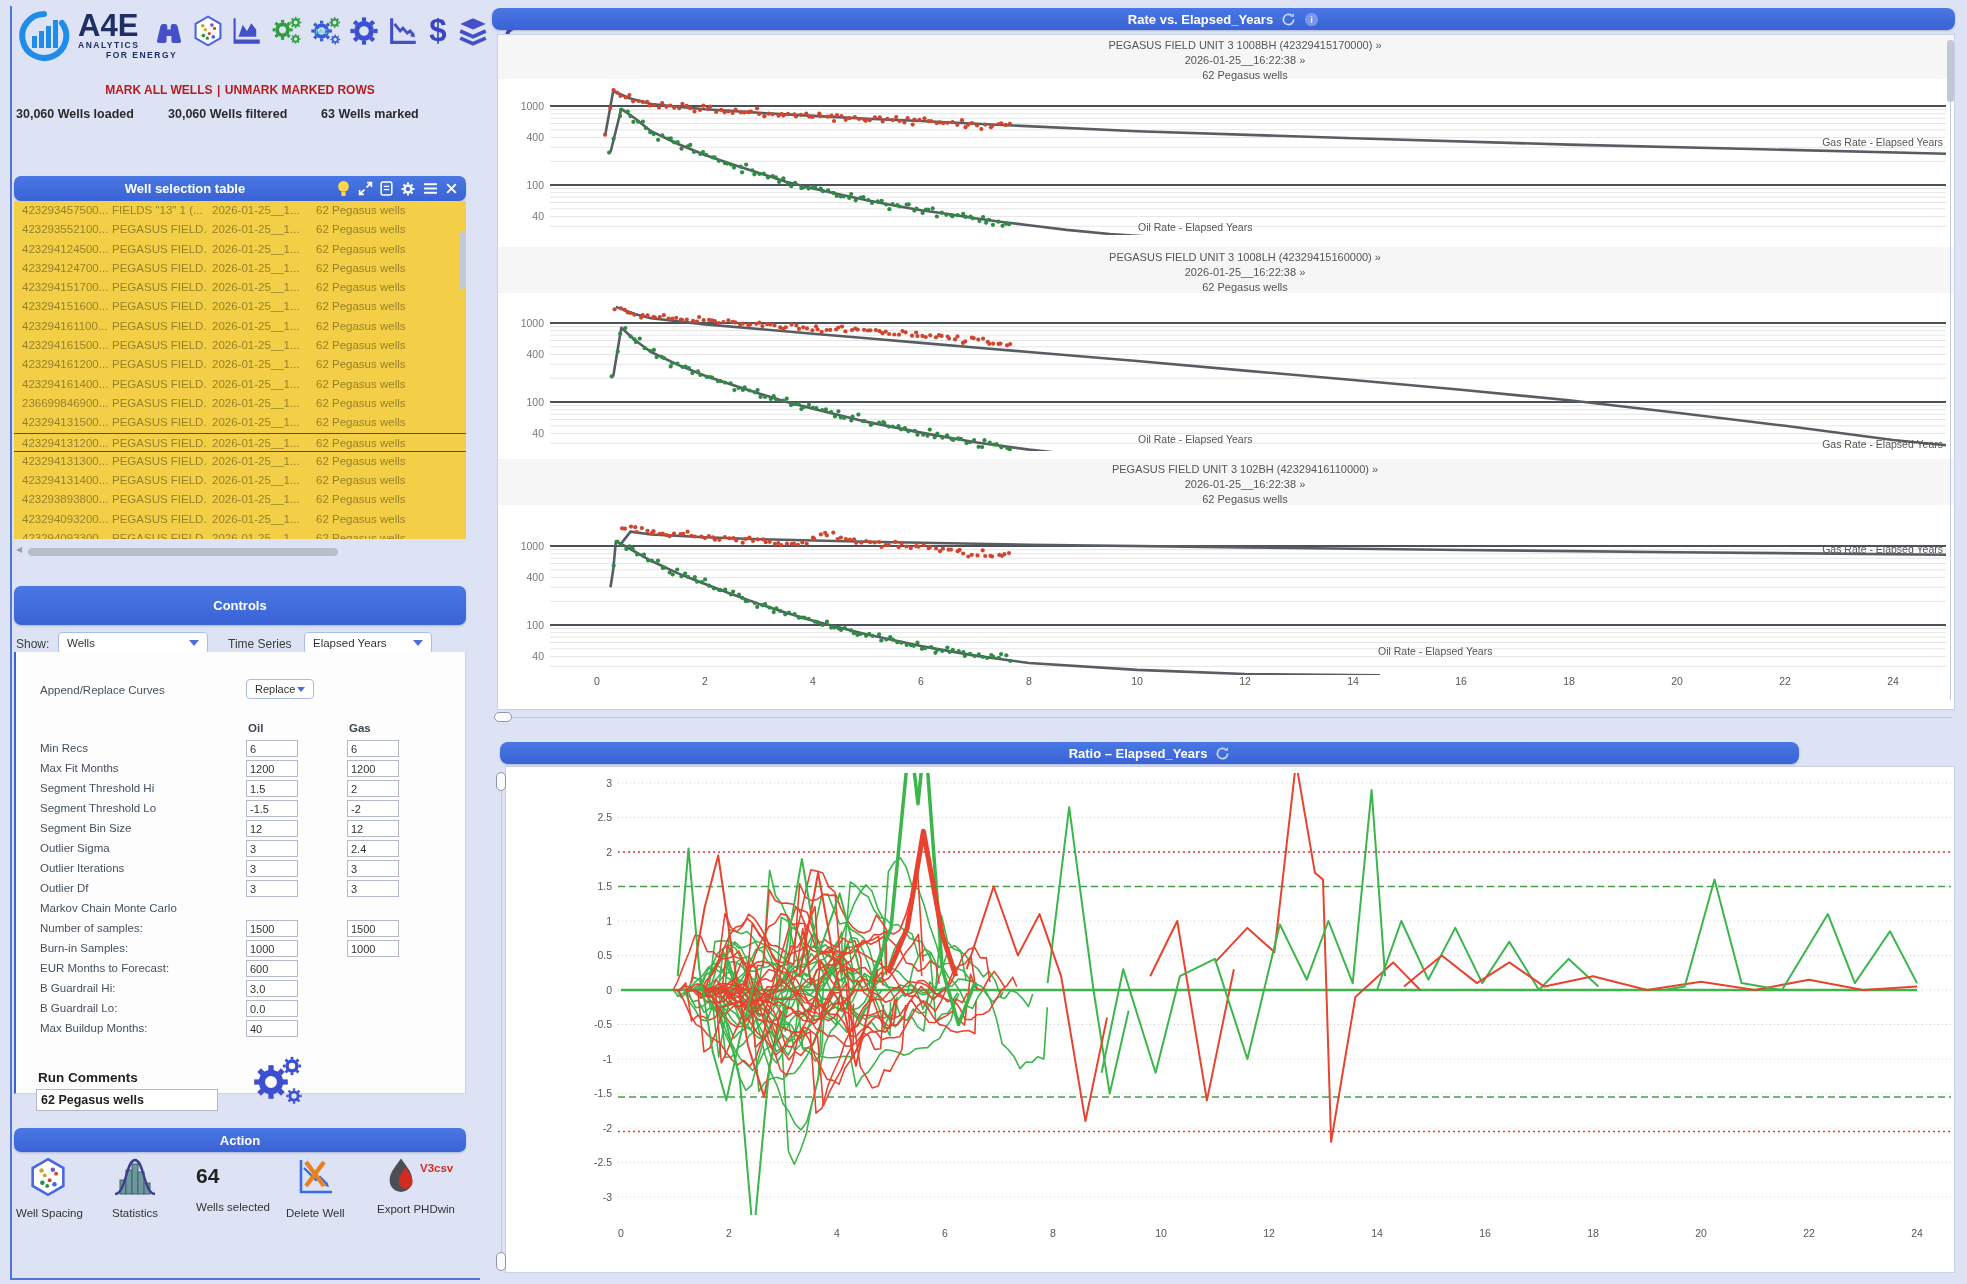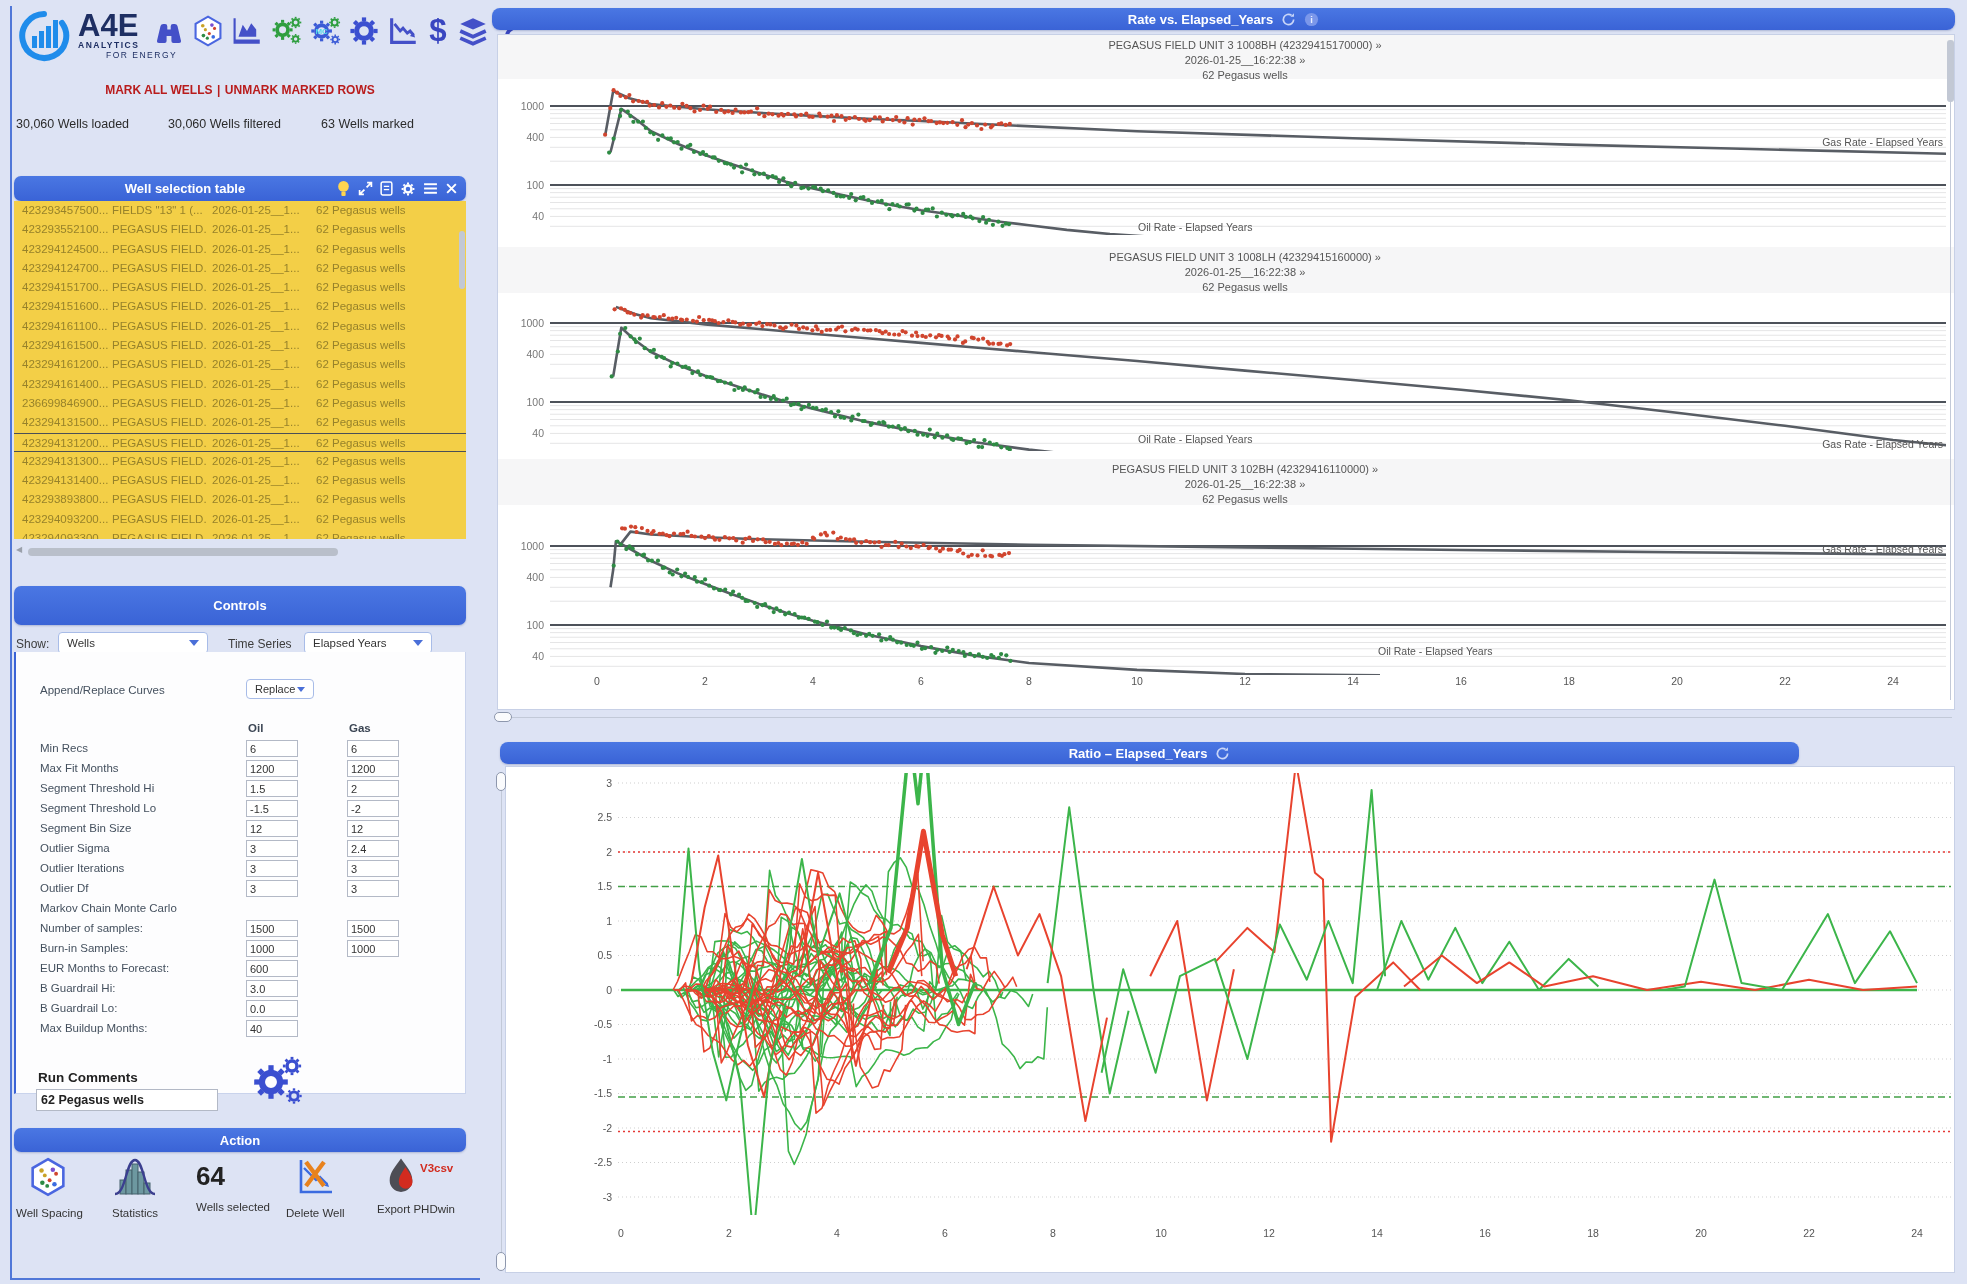--- a/index.html
+++ b/index.html
@@ -5,21 +5,21 @@
   * { margin:0; padding:0; box-sizing:border-box; }
   html,body { width:1967px; height:1284px; }
   body { font-family:"Liberation Sans", sans-serif; background:#dde3f4; position:relative; overflow:hidden; }
   svg text { font-family:"Liberation Sans", sans-serif; }
   .abs { position:absolute; }
   .rail { position:absolute; background:#5077d8; }
   .hdr-bar { background:linear-gradient(#4a77e3,#3a63d6); color:#fff; font-weight:bold; font-size:13px;
              border-radius:7px; display:flex; align-items:center; justify-content:center; box-shadow:0 1px 2px rgba(30,50,120,.25); }
   .panel-body { background:#fdfdfe; border:1px solid #c9d3ec; border-top:none; }
   .link { color:#b91c1c; font-weight:bold; font-size:12px; cursor:pointer; }
-  .stat { font-weight:normal; font-size:12.5px; color:#2b2b2b; white-space:nowrap;margin-top:10px; }
+  .stat { font-weight:bold; font-size:12.5px; color:#2b2b2b; white-space:nowrap; }
   
   .tbl-colhdr { position:absolute; font-weight:bold; font-size:11.5px; color:#3c3c3c; white-space:nowrap; }
   .trow { position:relative; height:19.3px; line-height:19.3px; background:#f3cf47; }
   .trow.sel { border-top:1.6px solid #4a4f57; border-bottom:1.6px solid #4a4f57; }
   .cell { position:absolute; top:0; font-size:11.5px; color:#97822a; white-space:nowrap; overflow:hidden; }
   .c0{left:8px;width:90px;} .c1{left:98px;width:94px;} .c2{left:198px;width:100px;} .c3{left:302px;width:118px;}
   .sort-up { display:inline-block; width:0; height:0; border-left:4px solid transparent; border-right:4px solid transparent; border-bottom:6px solid #8a8f98; margin-left:5px; }
   .hscroll-track { position:absolute; height:9px; }
   .hscroll-thumb { position:absolute; height:8px; border-radius:4px; background:#b9bfca; }
   .vscroll-thumb { position:absolute; width:6px; border-radius:3px; background:#c2c8d4; }
@@ -82,21 +82,21 @@
   <svg width="52" height="52" viewBox="0 0 52 52">
     <path d="M26 4 a22 22 0 1 0 18 9" fill="none" stroke="#1f8ceb" stroke-width="6" stroke-linecap="round"></path>
     <rect x="14" y="26" width="5" height="12" fill="#1f8ceb"></rect>
     <rect x="21" y="21" width="5" height="17" fill="#1f8ceb"></rect>
     <rect x="28" y="16" width="5" height="22" fill="#1f8ceb"></rect>
     <rect x="35" y="10" width="5" height="28" fill="#1f8ceb"></rect>
   </svg>
   <div style="margin-left:8px;">
     <div style="font-size:31px; font-weight:bold; color:#1e2f63; line-height:28px;">A4E</div>
     <div style="font-size:8.5px; font-weight:bold; letter-spacing:1.5px; color:#1e2f63;">ANALYTICS</div>
-    <div style="font-size:8.5px; font-weight:normal; letter-spacing:1.5px; color:#1e2f63;padding-left:28px;">FOR ENERGY</div>
+    <div style="font-size:8.5px; font-weight:bold; letter-spacing:1.5px; color:#1e2f63;padding-left:28px;">FOR ENERGY</div>
   </div>
 </div>
 
 <div class="abs" style="left:152px; top:14px; display:flex; gap:5px; align-items:center;">
   <svg width="34" height="34" viewBox="0 0 24 24" style="color:#4450c8">
     <path d="M3.5 19 L6 8.5 q.4-1.5 2-1.5 h1.2 q1.6 0 1.6 1.6 V11 h2.4 V8.6 q0-1.6 1.6-1.6 H16 q1.6 0 2 1.5 L20.5 19 q.2 1.5-1.4 1.5 h-4 q-1.4 0-1.4-1.4 v-3.6 h-3.4 v3.6 q0 1.4-1.4 1.4 h-4 q-1.6 0-1.4-1.5 Z" fill="#4450c8"></path>
   </svg>
   <svg width="34" height="34" viewBox="-13 -13 26 26">
       <use href="#hexscatter"></use>
     </svg>
@@ -423,21 +423,21 @@
       <rect x="8" y="24" width="6" height="14" fill="#6d98a0" stroke="#44606b"></rect>
       <rect x="14" y="14" width="6" height="24" fill="#6d98a0" stroke="#44606b"></rect>
       <rect x="20" y="8" width="6" height="30" fill="#6d98a0" stroke="#44606b"></rect>
       <rect x="26" y="16" width="6" height="22" fill="#6d98a0" stroke="#44606b"></rect>
       <rect x="32" y="27" width="6" height="11" fill="#6d98a0" stroke="#44606b"></rect>
       <path d="M3 38 C14 38 14 4 23 4 C32 4 32 38 43 38" fill="none" stroke="#3b3f8f" stroke-width="2.4"></path>
     </svg>
     <div class="act-lbl">Statistics</div>
   </div>
   <div class="act-item" style="left:172px; width:72px; text-align:left; padding-left:10px;">
-    <div style="font-size:26px; font-weight:bold; color:#222; height:40px; line-height:40px;">64</div>
+    <div style="font-size:21px; font-weight:bold; color:#222; height:40px; line-height:40px;">64</div>
     <div class="act-lbl">Wells selected</div>
   </div>
   <div class="act-item" style="left:272px; width:58px;">
     <svg width="42" height="42" viewBox="0 0 42 42">
       <path d="M7 4 V36 H38" fill="none" stroke="#3b6be0" stroke-width="2.6"></path>
       <path d="M10 12 L22 24 L26 21 L33 28" fill="none" stroke="#3b6be0" stroke-width="2.4"></path>
       <path d="M35 31 L30.5 29.8 L33.6 26.6 Z" fill="#3b6be0"></path>
       <path d="M12 6 L30 30 M30 6 L12 30" stroke="#e8821e" stroke-width="4.4"></path>
     </svg>
     <div class="act-lbl">Delete Well</div>

